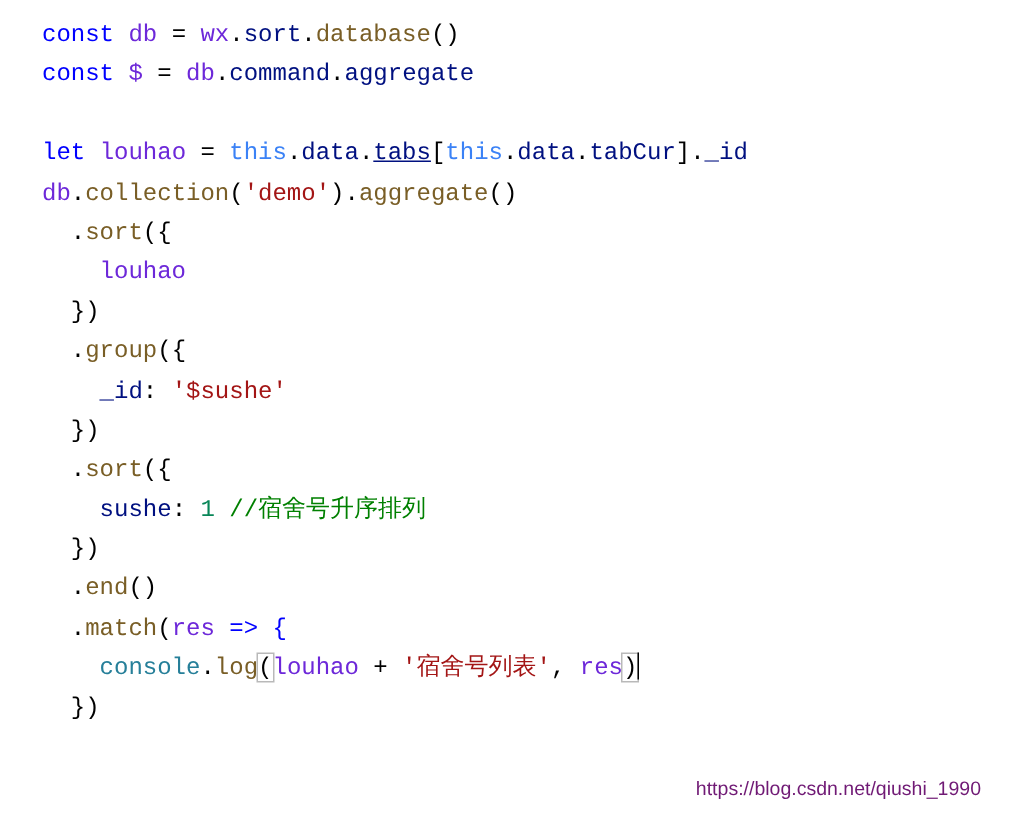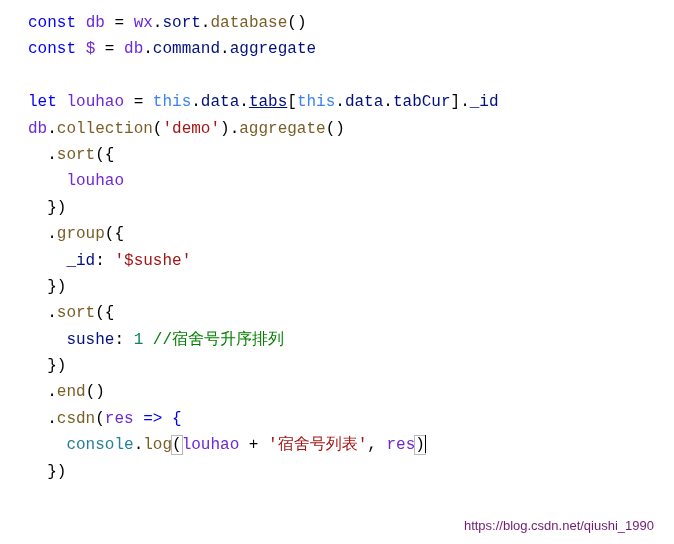--- a/index.html
+++ b/index.html
@@ -72,19 +72,19 @@
 <div class="line"><span>  })</span></div>
 
 <div class="line"><span>  .</span><span class="c-fn">sort</span><span>({</span></div>
 
 <div class="line"><span class="c-prop">    sushe</span><span>: </span><span class="c-num">1</span><span> </span><span class="c-cmt">//宿舍号升序排列</span></div>
 
 <div class="line"><span>  })</span></div>
 
 <div class="line"><span>  .</span><span class="c-fn">end</span><span>()</span></div>
 
-<div class="line"><span>  .</span><span class="c-fn">csdn</span><span>(</span><span class="c-var">res</span><span class="c-kw"> =&gt; {</span></div>
+<div class="line"><span>  .</span><span class="c-fn">match</span><span>(</span><span class="c-var">res</span><span class="c-kw"> =&gt; {</span></div>
 
 <div class="line"><span>    </span><span class="c-obj">console</span><span>.</span><span class="c-fn">log</span><span class="bracket-hl">(</span><span class="c-var">louhao</span><span> + </span><span class="c-str">'宿舍号列表'</span><span>, </span><span class="c-var">res</span><span class="bracket-hl">)</span><span class="cursor"></span></div>
 
 <div class="line"><span>  })</span></div>
 
 <div class="watermark">https://blog.csdn.net/qiushi_1990</div>
 
 </body></html>

